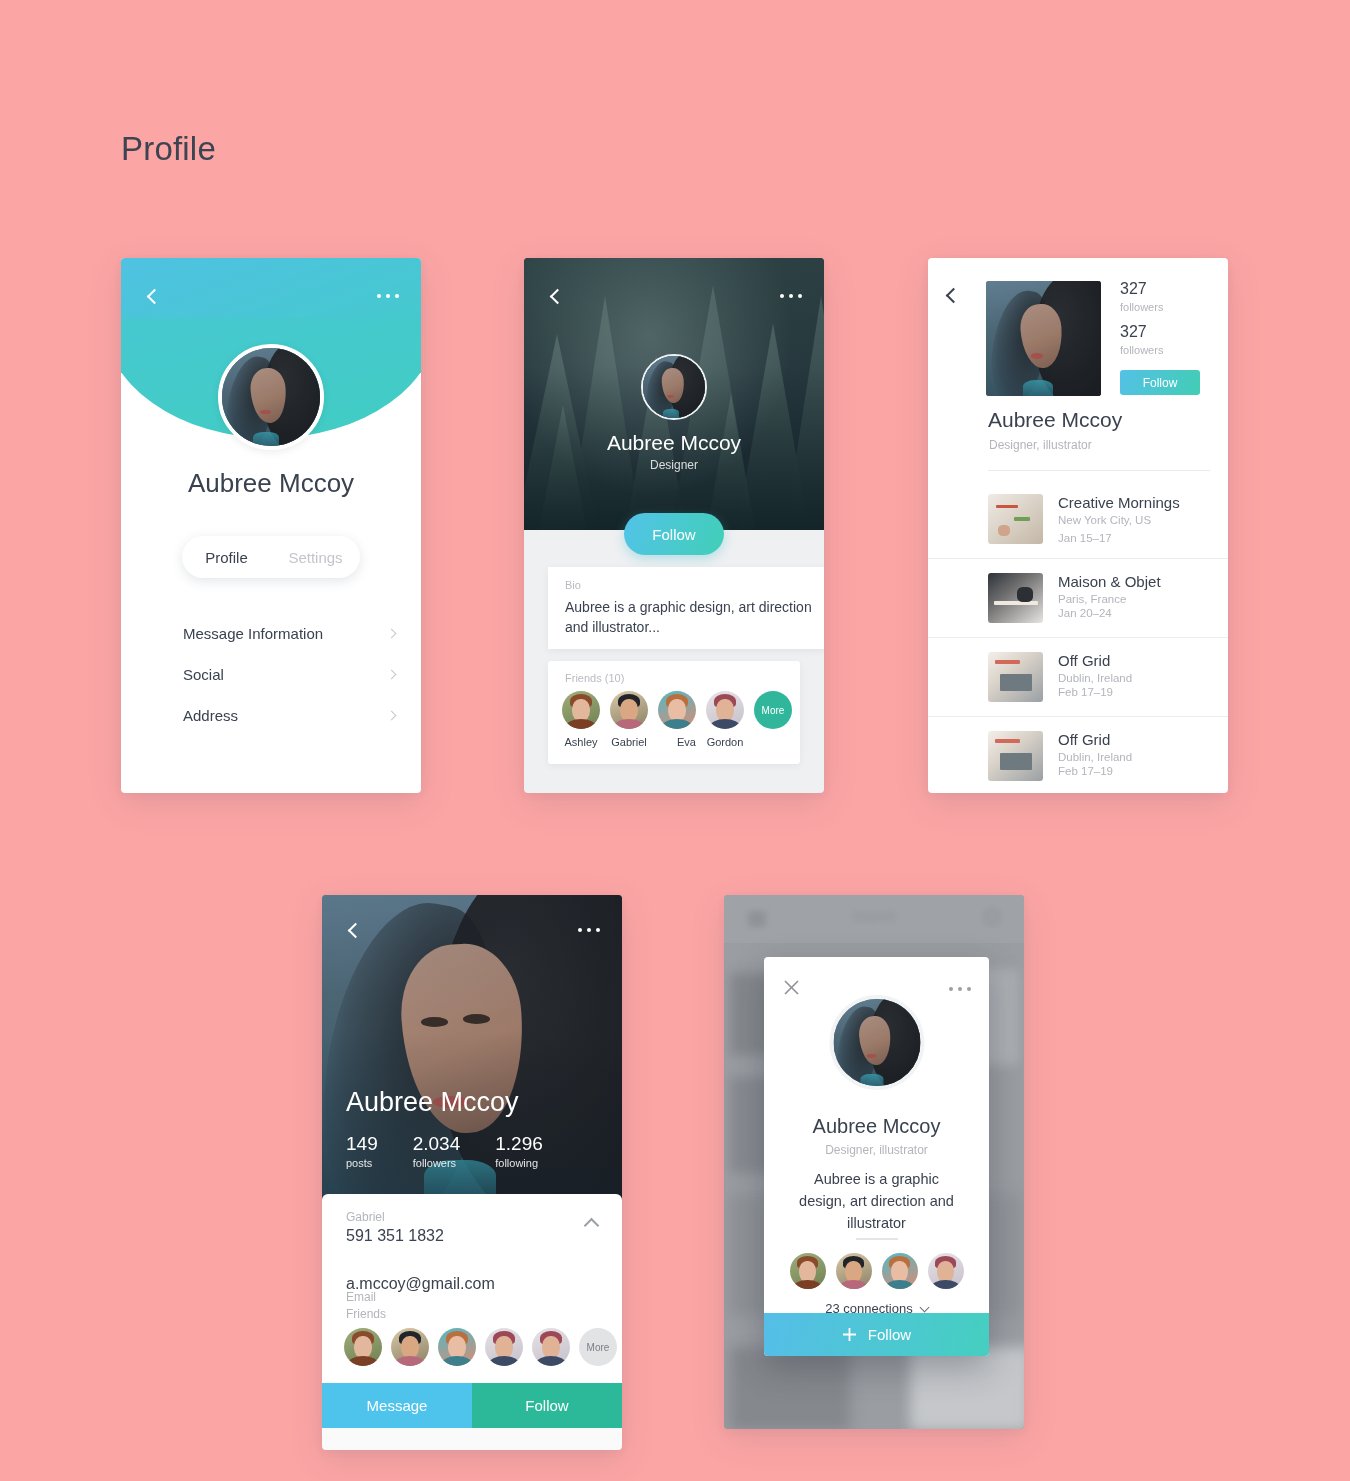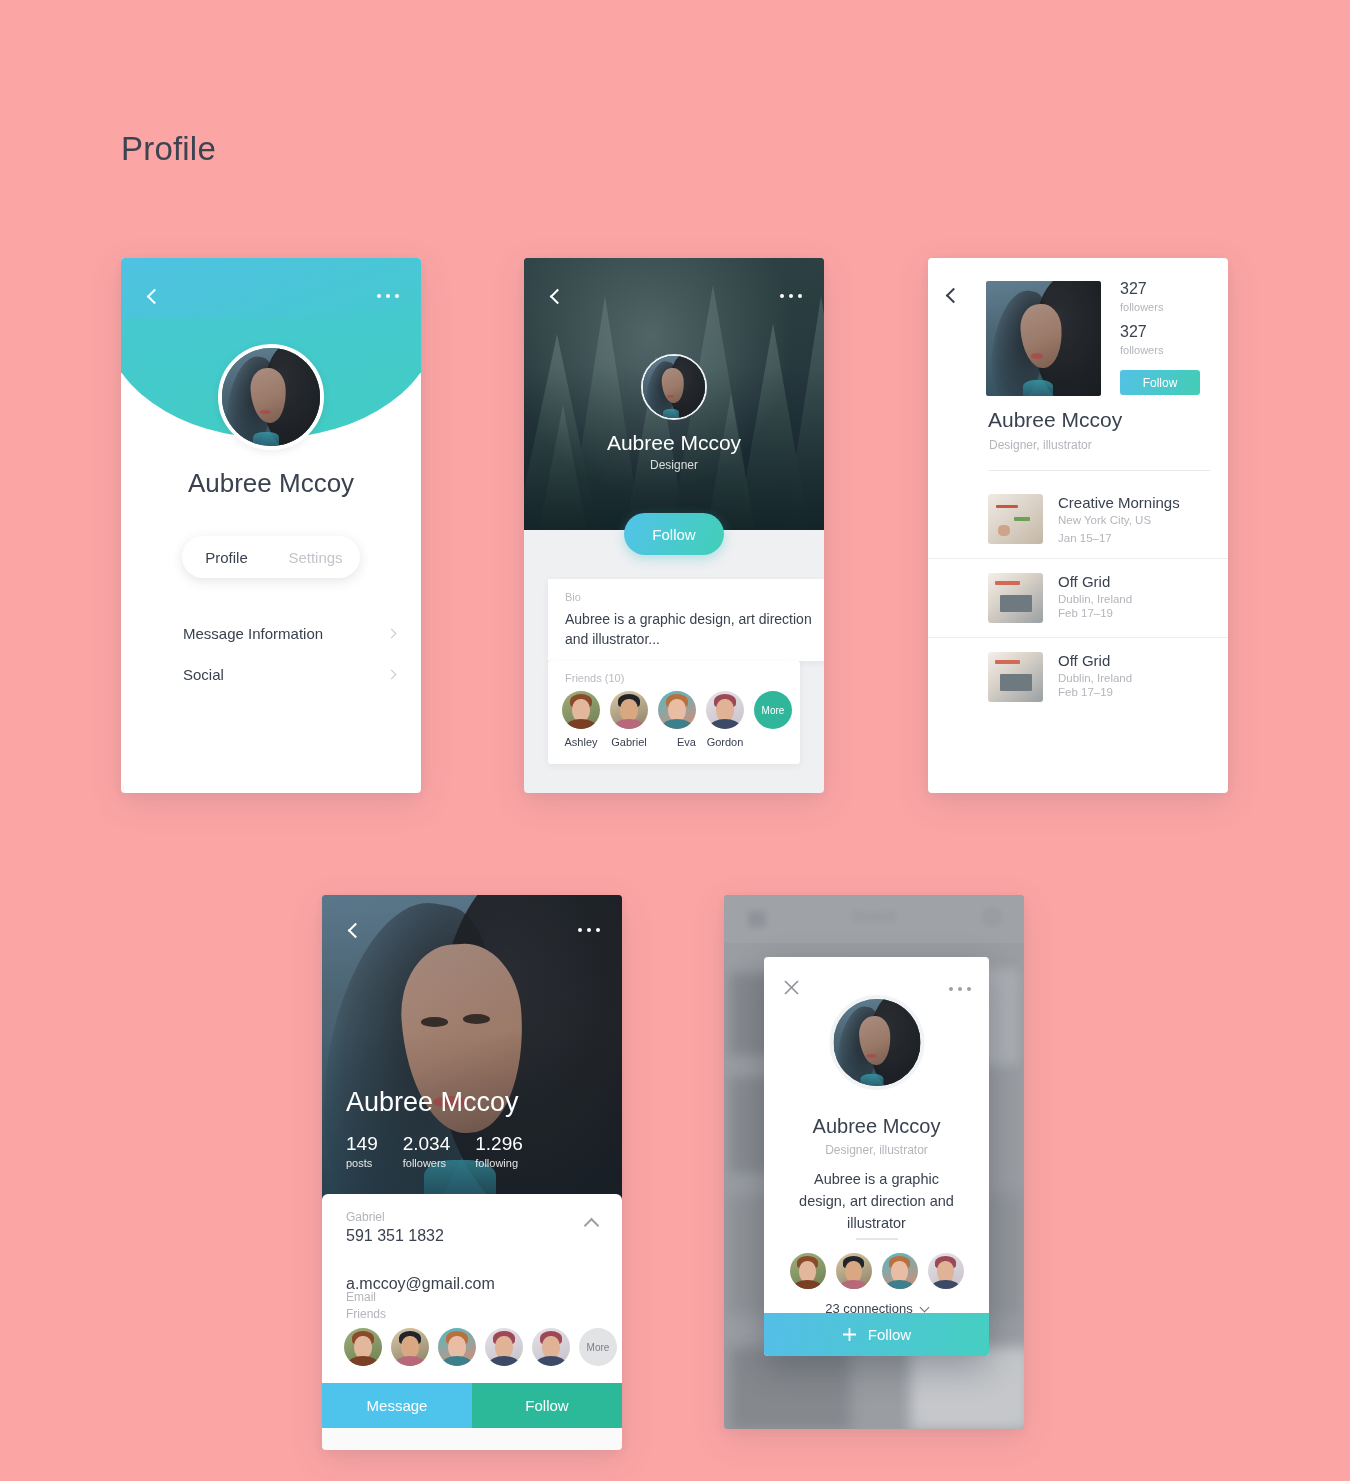--- a/index.html
+++ b/index.html
@@ -180,20 +180,24 @@
 
     <div style="position:absolute; left:0; right:0; top:355px;">
       <div style="display:flex; align-items:center; padding:0 26px 0 62px; height:41px;">
         <span style="flex:1; font-size:15px; color:#3a4250;">Message Information</span>
         <span style="width:7px;height:7px;border-right:1.6px solid #c5c7cd;border-top:1.6px solid #c5c7cd;transform:rotate(45deg);"></span>
       </div>
       <div style="display:flex; align-items:center; padding:0 26px 0 62px; height:41px;">
         <span style="flex:1; font-size:15px; color:#3a4250;">Social</span>
         <span style="width:7px;height:7px;border-right:1.6px solid #c5c7cd;border-top:1.6px solid #c5c7cd;transform:rotate(45deg);"></span>
       </div>
+      <div style="display:flex; align-items:center; padding:0 26px 0 62px; height:41px;">
+        <span style="flex:1; font-size:15px; color:#3a4250;">Address</span>
+        <span style="width:7px;height:7px;border-right:1.6px solid #c5c7cd;border-top:1.6px solid #c5c7cd;transform:rotate(45deg);"></span>
+      </div>
     </div>
   </div>
 
   <div class="card" style="left:524px; top:258px; width:300px; height:535px; background:#eff0f2;">
     <div class="forest" style="position:absolute; left:0; top:0; width:100%; height:272px;">
       <div class="base"></div>
       <div class="tree" style="left:-4%;  width:30%; height:78%;"></div>
       <div class="tree" style="left:14%;  width:26%; height:92%;"></div>
       <div class="tree" style="left:33%;  width:22%; height:70%;"></div>
       <div class="tree" style="left:48%;  width:30%; height:96%;"></div>
@@ -235,21 +239,21 @@
                 font-size:12px; color:rgba(255,255,255,0.82);">Designer</div>
 
     <div style="position:absolute; left:50%; top:255px; transform:translateX(-50%);
                 width:100px; height:42px; border-radius:21px;
                 background:linear-gradient(110deg,#52c3e8 0%, #41cfb7 100%);
                 color:#ffffff; font-size:15px; display:flex; align-items:center; justify-content:center;
                 box-shadow:0 4px 12px rgba(65,190,200,0.35);">
       <span>Follow</span>
     </div>
 
-    <div style="position:absolute; left:24px; top:321px; width:280px; height:82px;
+    <div style="position:absolute; left:24px; top:309px; width:280px; height:82px;
                 background:#ffffff; border-radius:0; box-shadow:0 2px 7px rgba(60,70,90,0.07);">
       <div style="position:absolute; left:17px; top:12px; font-size:11px; color:#b9bbc1;">Bio</div>
       <div style="position:absolute; left:17px; right:16px; top:31px; font-size:14px; color:#3a4250; line-height:1.42;">Aubree is a graphic design, art direction and illustrator...</div>
     </div>
 
     <div style="position:absolute; left:24px; top:403px; width:252px; height:103px;
                 background:#ffffff; border-radius:3px; box-shadow:0 2px 7px rgba(60,70,90,0.07);">
       <div style="position:absolute; left:17px; top:11px; font-size:11px; color:#b9bbc1;">Friends (10)</div>
       <div style="position:absolute; left:14px; right:12px; top:30px; display:flex; gap:10px;">
         <div style="width:38px; text-align:center;">
@@ -340,20 +344,32 @@
           <div class="dab" style="left:48%;top:46%;width:28%;height:8%;background:#6e9f55;"></div>
           <div class="dab" style="left:18%;top:62%;width:22%;height:22%;background:#d0a48a;border-radius:40%;"></div>
         </div>
         <div style="flex:1;">
           <div style="font-size:15px; color:#3a4250;">Creative Mornings</div>
           <div style="font-size:11.5px; color:#b3b5bb; margin-top:3px;">New York City, US</div>
           <div style="font-size:11.5px; color:#b3b5bb; margin-top:6px;">Jan 15–17</div>
         </div>
       </div>
       <div style="display:flex; gap:15px; padding:14px 18px 14px 60px; border-bottom:1px solid #eceded;">
+        <div class="thumb e1" style="width:55px;height:50px;">
+          <div class="t1"></div>
+          <div class="dab" style="left:10%;top:55%;width:80%;height:8%;background:#efe9e1;"></div>
+          <div class="dab" style="left:52%;top:28%;width:30%;height:30%;background:#2c2f33;border-radius:35%;"></div>
+        </div>
+        <div style="flex:1;">
+          <div style="font-size:15px; color:#3a4250;">Maison &amp; Objet</div>
+          <div style="font-size:11.5px; color:#b3b5bb; margin-top:3px;">Paris, France</div>
+          <div style="font-size:11.5px; color:#b3b5bb; margin-top:2px;">Jan 20–24</div>
+        </div>
+      </div>
+      <div style="display:flex; gap:15px; padding:14px 18px 14px 60px; border-bottom:1px solid #eceded;">
         <div class="thumb e2" style="width:55px;height:50px;">
           <div class="t1"></div>
           <div class="dab" style="left:22%;top:44%;width:58%;height:34%;background:#6f7a80;"></div>
           <div class="dab" style="left:12%;top:16%;width:46%;height:8%;background:#d26a5a;"></div>
         </div>
         <div style="flex:1;">
           <div style="font-size:15px; color:#3a4250;">Off Grid</div>
           <div style="font-size:11.5px; color:#b3b5bb; margin-top:3px;">Dublin, Ireland</div>
           <div style="font-size:11.5px; color:#b3b5bb; margin-top:2px;">Feb 17–19</div>
         </div>
@@ -394,21 +410,21 @@
     <div class="dots-icon" style="right:18px; top:25px; width:30px; height:20px; color:#ffffff;">
       <span class="dots">
           <i></i>
           <i></i>
           <i></i>
         </span>
     </div>
 
     <div style="position:absolute; left:24px; top:192px; font-size:27px; color:#ffffff;">Aubree Mccoy</div>
 
-    <div style="position:absolute; left:24px; top:238px; display:flex; gap:25px;justify-content:center;">
+    <div style="position:absolute; left:24px; top:238px; display:flex; gap:35px;justify-content:center;">
       <div>
         <div style="font-size:19px; color:#ffffff;">149</div>
         <div style="font-size:11px; color:rgba(255,255,255,0.88); margin-top:2px;">posts</div>
       </div>
       <div>
         <div style="font-size:19px; color:#ffffff;">2.034</div>
         <div style="font-size:11px; color:rgba(255,255,255,0.88); margin-top:2px;">followers</div>
       </div>
       <div>
         <div style="font-size:19px; color:#ffffff;">1.296</div>

